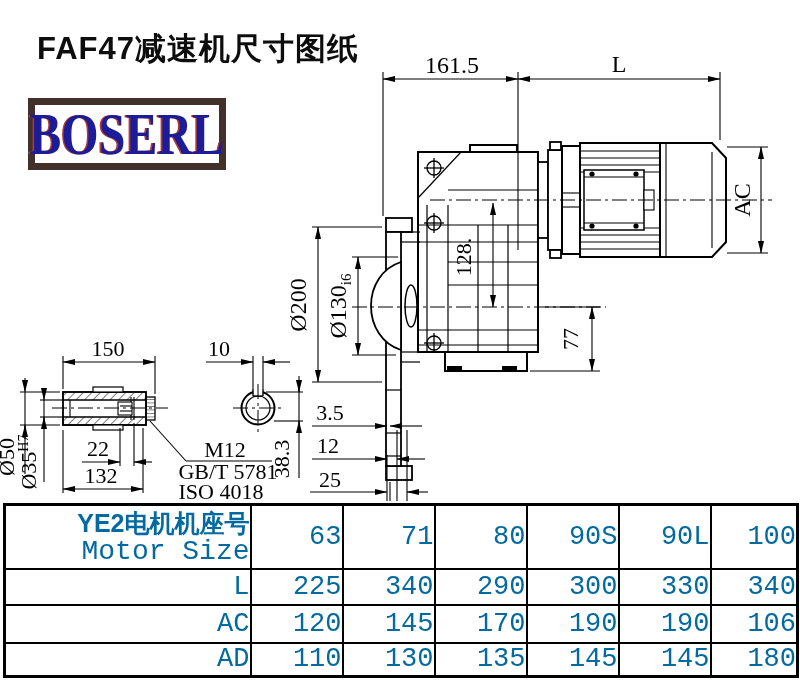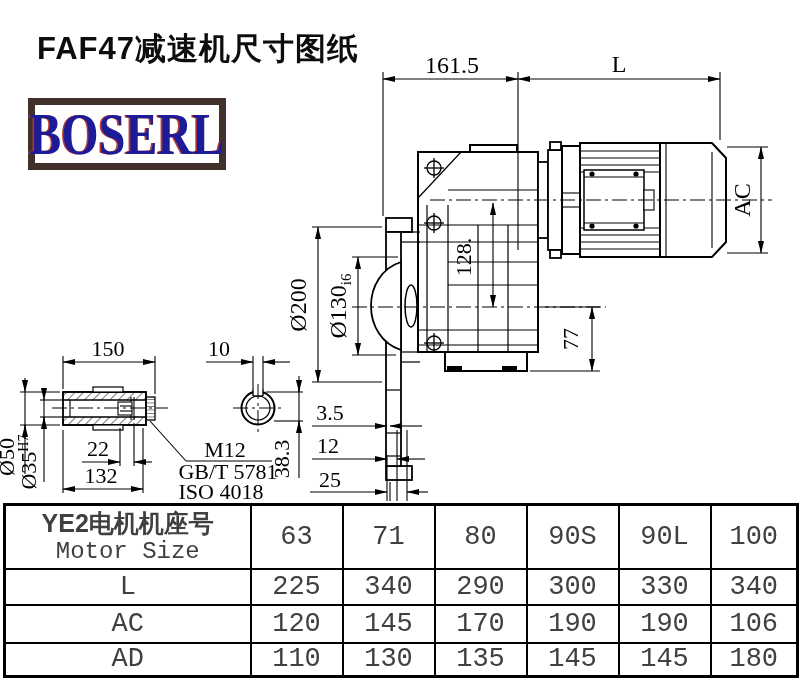--- a/index.html
+++ b/index.html
@@ -9,26 +9,26 @@
          letter-spacing:1px;white-space:nowrap;}
   .logo{position:absolute;left:28px;top:82px;width:184px;height:58px;border:7px solid #41302c;
         background:#fff;display:flex;align-items:center;justify-content:center;margin-top:16px;}
   .logo span{font-family:"Liberation Serif",serif;font-weight:bold;font-size:60px;line-height:58px;
         color:#1c1c99;display:inline-block;transform:scaleX(0.80);transform-origin:center;
         text-shadow:-2px 0 0 #b53a2e;}
   svg text{font-family:"Liberation Serif",serif;font-size:22px;fill:#000;stroke:none;}
   svg .big{font-size:24px;}
   table.dim{position:absolute;left:3px;top:503px;width:793px;border-collapse:collapse;
         table-layout:fixed;background:#fff;border:3px solid #000;}
-  table.dim td{border:2px solid #000;text-align:center;vertical-align:middle;padding:0;
-        font-family:"Liberation Mono",monospace;font-size:27px;color:#404040;}
+  table.dim td{border:2px solid #000;text-align:right;vertical-align:middle;padding:0;
+        font-family:"Liberation Mono",monospace;font-size:27px;color:#0369a1;}
   tr.hrow{height:64px;}
   tr.r1{height:36px;} tr.r2{height:38px;} tr.r3{height:34px;}
   .zh{font-family:"Liberation Sans",sans-serif;font-size:25px;font-weight:600;line-height:30px;}
-  .en{font-family:"Liberation Mono",monospace;font-size:24px;line-height:28px;}
+  .en{font-family:"Liberation Mono",monospace;font-size:28px;line-height:28px;}
 </style>
 </head>
 <body>
 
 <div class="page">
 
   <div class="title">FAF47减速机尺寸图纸</div>
 
   <div class="logo">
     <span>BOSERL</span>

